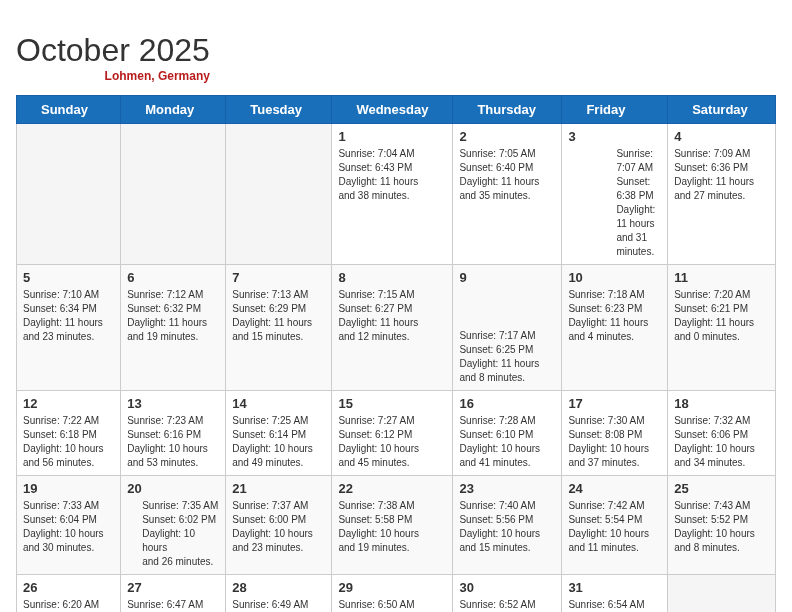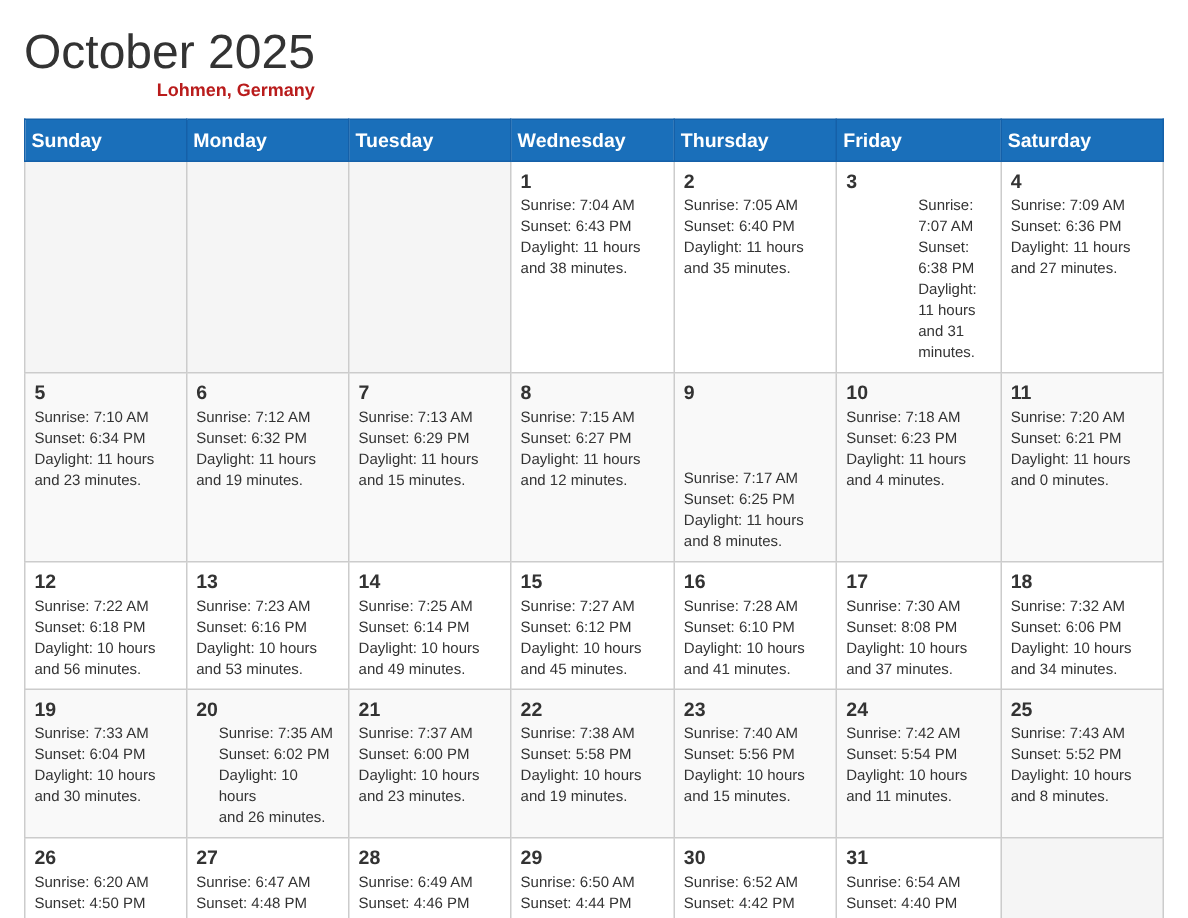--- a/index.html
+++ b/index.html
@@ -34,36 +34,37 @@
       width: 28px;
       height: 28px;
     }
     .title-block {
       text-align: right;
     }
     .month-title {
       font-size: 32px;
       font-weight: normal;
       color: #333;
+      margin-top: 16px;
     }
     .location {
       font-size: 12px;
       color: #b91c1c;
       font-weight: bold;
     }
     .calendar {
       width: 100%;
       border-collapse: collapse;
       border: 1px solid #ccc;
     }
     .calendar th {
       background-color: #1a6fba;
       color: #fff;
       text-align: left;
-      padding: 6px 4px;
+      padding: 6px 24px;
       font-size: 13px;
       border: 1px solid #1560a8;
     }
     .calendar td {
       vertical-align: top;
       padding: 5px 6px;
       border: 1px solid #ccc;
       width: 110px;
       min-height: 80px;
       font-size: 10.5px;

